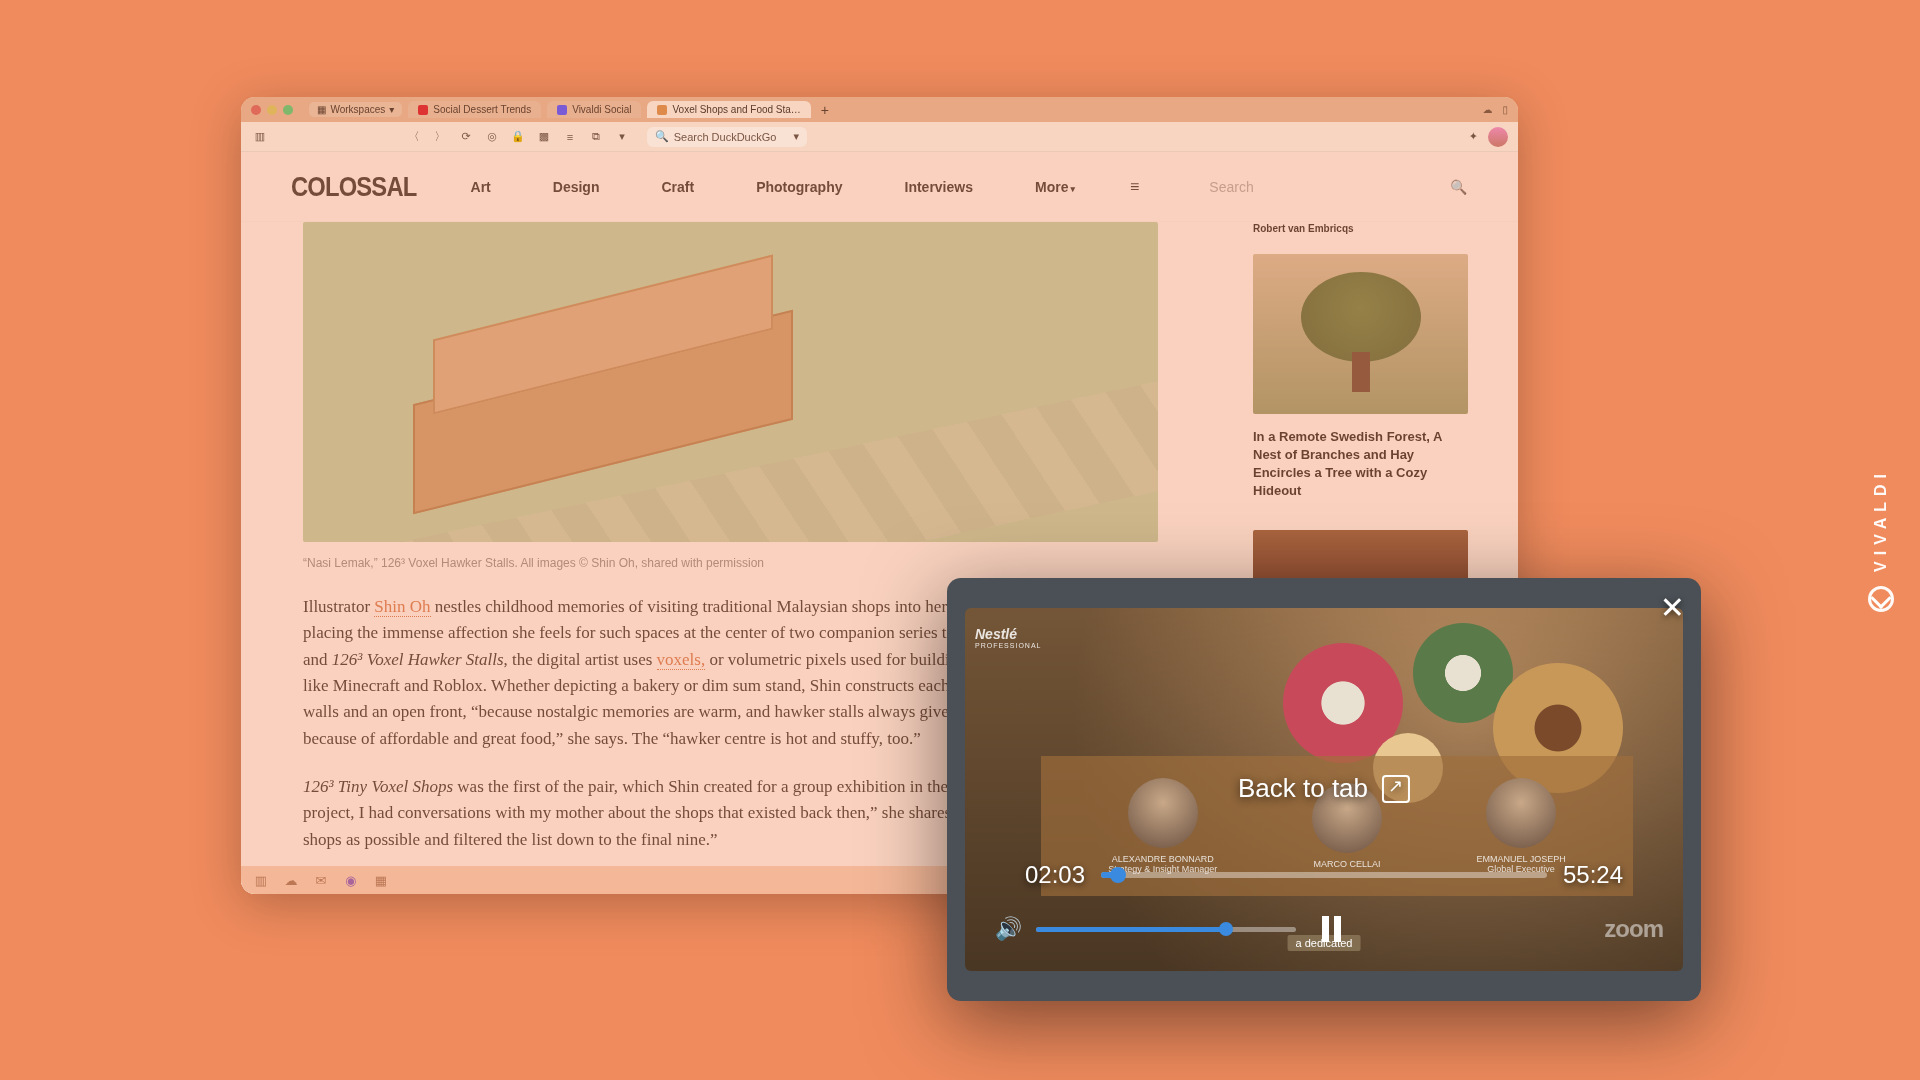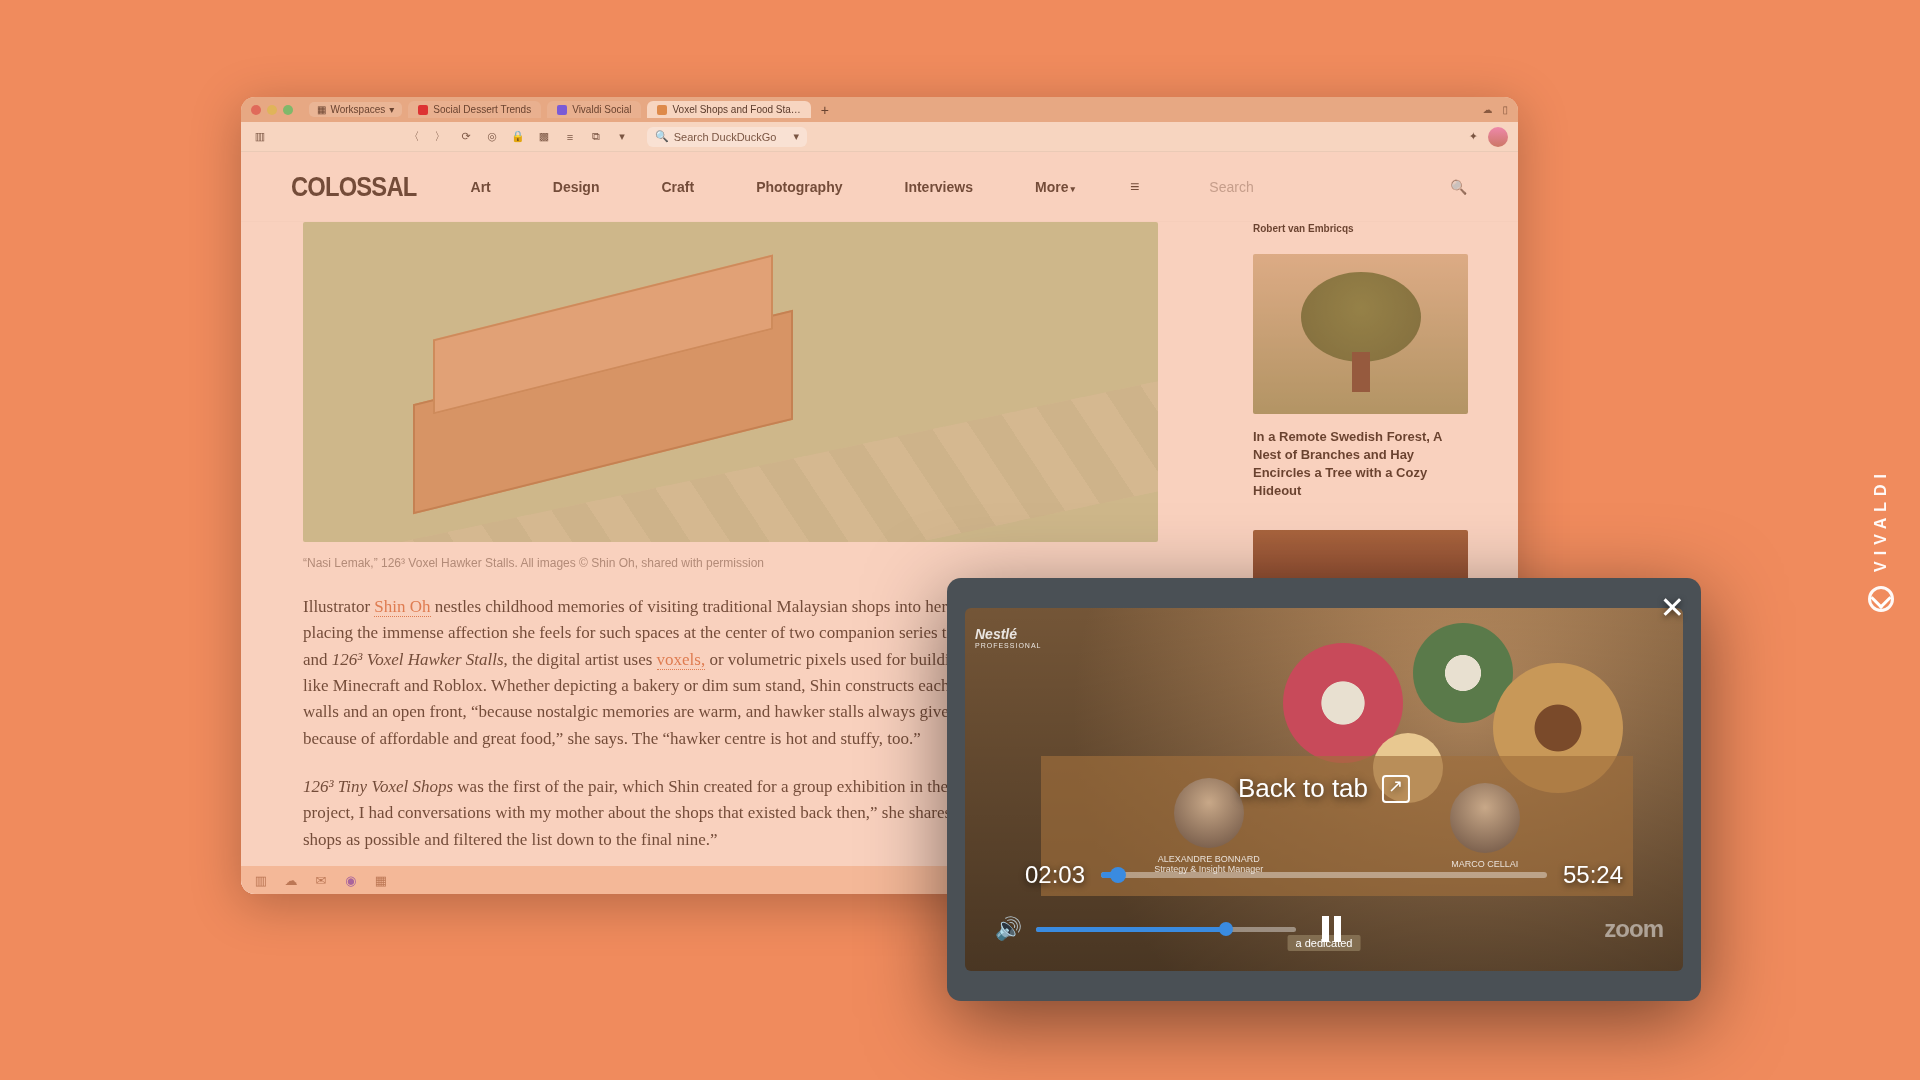--- a/index.html
+++ b/index.html
@@ -418,20 +418,25 @@
       <div class="sp">
           <div class="head"></div>
           <div>ALEXANDRE BONNARD</div>
           <div>Strategy &amp; Insight Manager</div>
         </div>
       <div class="sp">
           <div class="head"></div>
           <div>MARCO CELLAI</div>
           <div></div>
         </div>
+      <div class="sp">
+          <div class="head"></div>
+          <div>EMMANUEL JOSEPH</div>
+          <div>Global Executive</div>
+        </div>
     </div>
     <div class="zoomlogo">zoom</div>
     <div class="caption-chip">a dedicated</div>
   </div>
 
   <div class="backtab">
     <span>Back to tab</span>
     <span class="ext"></span>
   </div>
 

